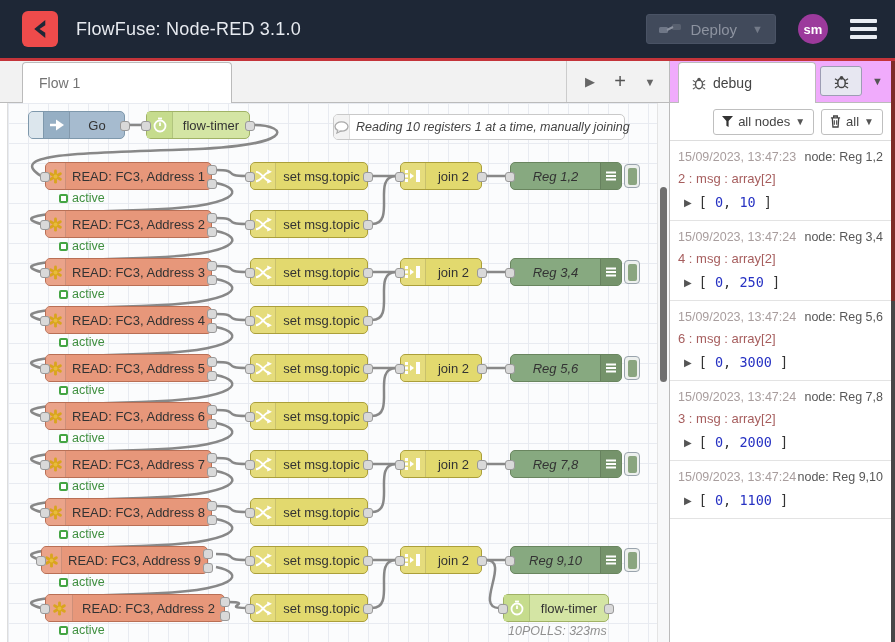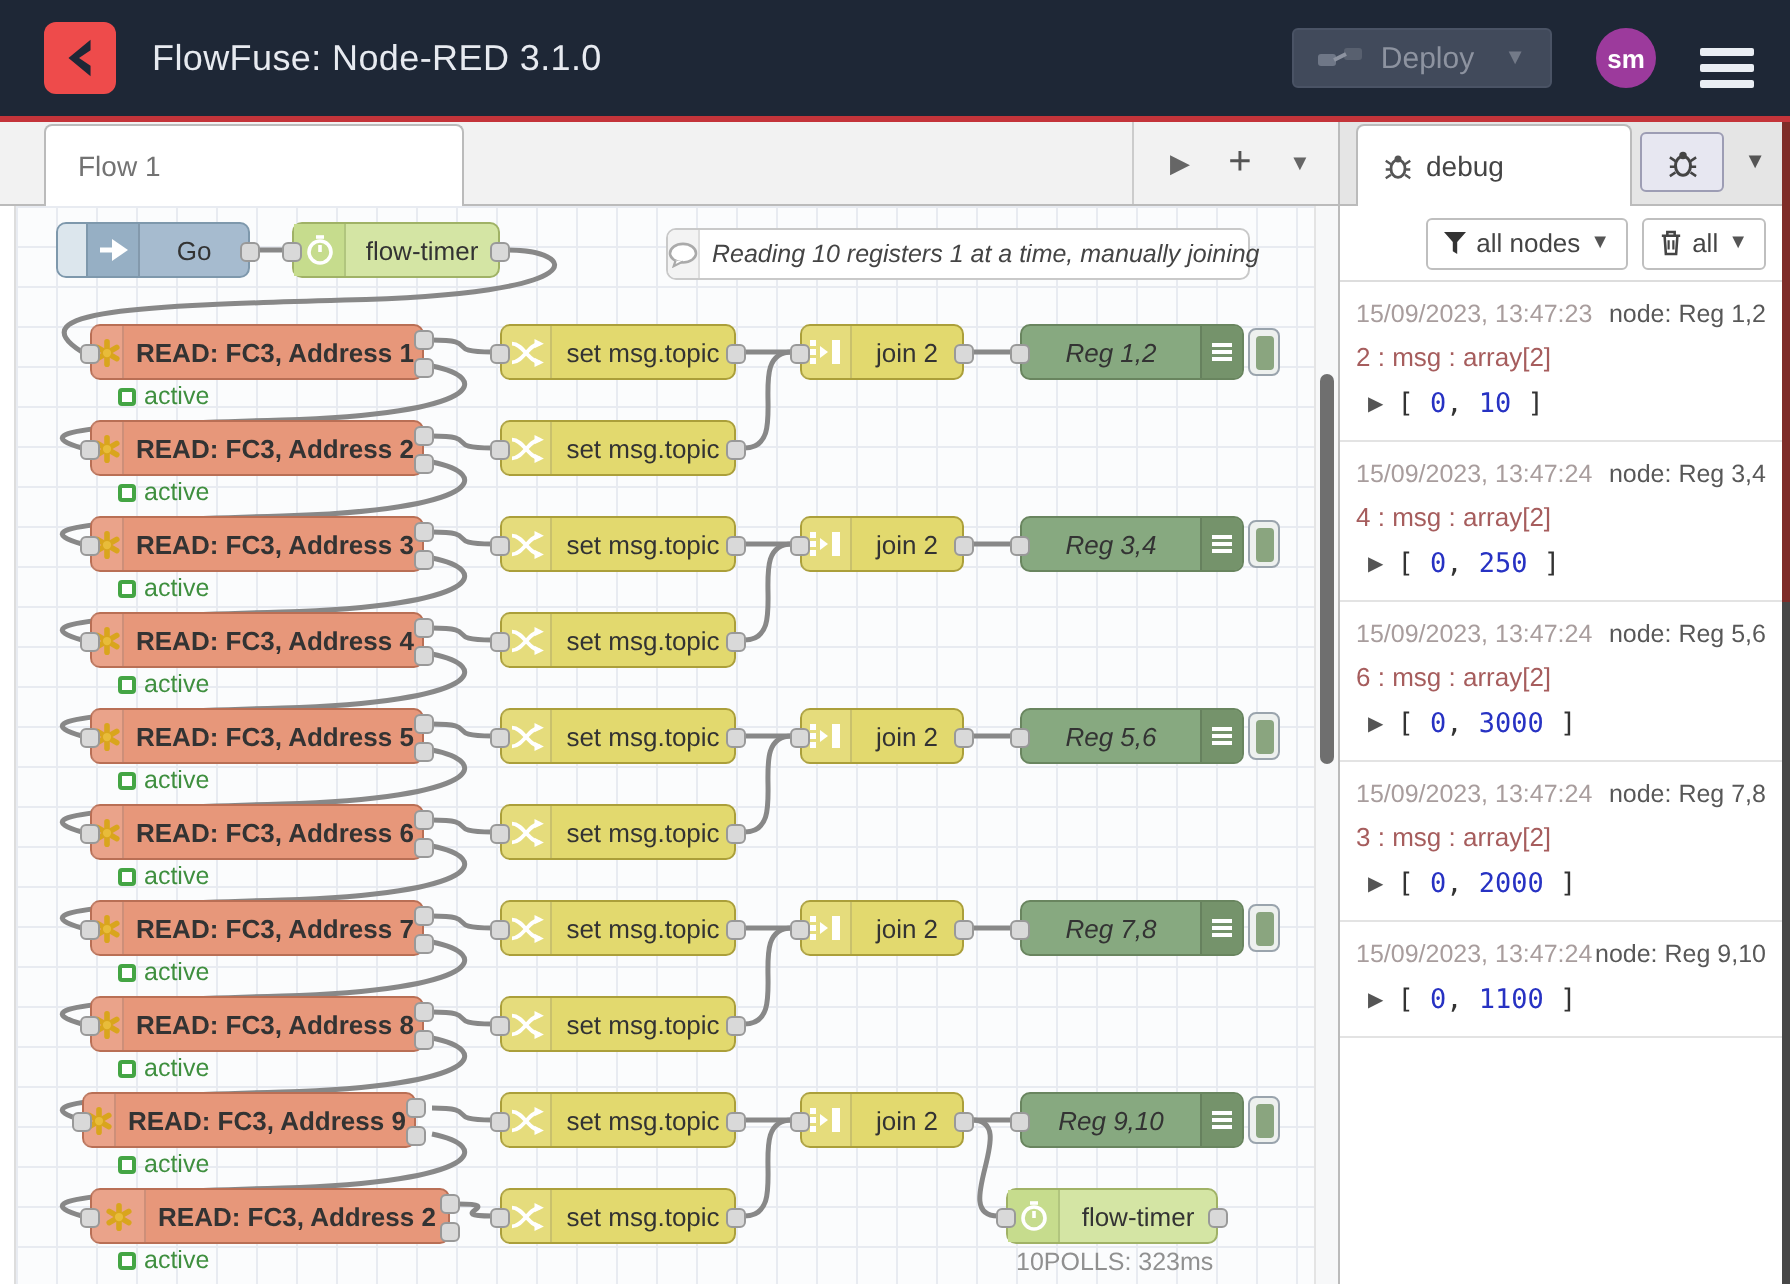--- a/index.html
+++ b/index.html
@@ -2,21 +2,21 @@
 <html><head>
 <meta charset="utf-8">
 <style>
   * { margin:0; padding:0; box-sizing:border-box; }
   html,body { width:895px; height:642px; overflow:hidden; font-family:"Liberation Sans",sans-serif; background:#fff; }
 
   
   .header { height:61px; background:#1e2736; border-bottom:3px solid #c4343a; display:flex; align-items:center; padding:0 18px 0 22px; position:relative; }
   .logo { width:36px; height:36px; border-radius:6px; background:#ee4b4b; display:flex; align-items:center; justify-content:center; }
   .header-title { color:#e7eaf0; font-size:18px; margin-left:18px; letter-spacing:.2px; }
-  .header-right { margin-left:auto; display:flex; align-items:flex-end; gap:22px; }
+  .header-right { margin-left:auto; display:flex; align-items:center; gap:22px; }
   .deploy-btn { background:#414a5b; border:1px solid #4a5365; border-radius:3px; height:30px; display:flex; align-items:center; gap:9px; padding:0 12px; cursor:pointer; }
   .deploy-btn .dlabel { color:#8d93a0; font-size:15px; }
   .deploy-btn .chev { color:#737a88; font-size:11px; margin-left:6px; }
   .avatar { width:30px; height:30px; border-radius:50%; background:#9c3a9c; color:#fff; font-size:13px; font-weight:bold; display:flex; align-items:center; justify-content:center; }
   .burger { display:flex; flex-direction:column; gap:4px; cursor:pointer; }
   .burger div { width:27px; height:4px; background:#e9edf3; border-radius:1px; }
 
   
   .main { display:flex; height:581px; position:relative; }
   .work-col { width:669px; display:flex; flex-direction:column; }
@@ -42,41 +42,41 @@
   .fnode { position:absolute; height:28px; border-radius:5px; display:flex; align-items:stretch; z-index:3; font-size:13px; color:#333; cursor:pointer; }
   .fnode .icon-sec { display:flex; align-items:center; justify-content:center; }
   .fnode .lbl { flex:1; display:flex; align-items:center; justify-content:center; padding:0 6px; white-space:nowrap; }
   .port { position:absolute; width:10px; height:10px; background:#d9d9d9; border:1px solid #999; border-radius:3px; z-index:4; cursor:crosshair; }
 
   .n-inject { background:#a6bbcf; border:1px solid #7e98ac; }
   .n-inject .ibtn { width:15px; background:#dce6ed; border-right:1px solid #7e98ac; border-radius:4px 0 0 4px; }
   .n-inject .icon-sec { width:26px; background:#96afc4; border-right:1px solid rgba(0,0,0,.12); }
   .n-timer { background:#d4e5a4; border:1px solid #a0b266; }
   .n-timer .icon-sec { width:26px; background:#c6dc8d; border-right:1px solid rgba(0,0,0,.1); }
-  .n-read { background:#e7977a; border:1px solid #b96f55;font-weight:bold; }
+  .n-read { background:#e7977a; border:1px solid #b96f55; }
   .n-read .icon-sec { width:27px; background:rgba(255,255,255,.12); border-right:1px solid rgba(0,0,0,.12); }
   .n-change, .n-join { background:#e2d96e; border:1px solid #ab9f3a; }
   .n-change .icon-sec, .n-join .icon-sec { width:25px; background:rgba(255,255,255,.1); border-right:1px solid rgba(0,0,0,.12); }
   .n-debug { background:#87a980; border:1px solid #69855f; }
   .n-debug .lbl { font-style:italic; }
   .n-debug .icon-sec { width:21px; background:#75936b; border-left:1px solid rgba(0,0,0,.12); border-radius:0 4px 4px 0; }
   .dbg-toggle { position:absolute; width:16px; height:24px; background:#edf0ee; border:1px solid #9aa4ad; border-radius:4px; z-index:3; cursor:pointer; display:flex; align-items:center; justify-content:center; }
   .dbg-toggle .inner { width:9px; height:17px; background:#8aa57f; border-radius:2px; }
   .n-comment { background:#fff; border:1px solid #c9c9c9; height:26px; }
   .n-comment .icon-sec { width:26px; background:#f3f3f3; border-right:1px solid #ddd; border-radius:4px 0 0 4px; }
   .n-comment .lbl { font-style:italic; color:#444; font-size:12.5px; }
 
   .nstatus { position:absolute; display:flex; align-items:center; gap:4px; z-index:3; font-size:12.5px; }
   .nstatus .sq { width:9px; height:9px; border:2px solid #44a544; border-radius:2px; background:#fff; }
   .nstatus.green { color:#3f8f3f; }
   .nstatus.gray { color:#909090; }
 
   
   .debug-panel { width:222px; border-left:1px solid #bbb; display:flex; flex-direction:column; background:#fff; }
-  .dp-header { height:42px; background:#e5e5e5; border-bottom:1px solid #bbb; position:relative; }
+  .dp-header { height:42px; background:#f0abfc; border-bottom:1px solid #bbb; position:relative; }
   .dp-tab { position:absolute; left:8px; top:1px; width:138px; height:41px; background:#fff; border:1px solid #bbb; border-bottom:none; border-radius:4px 4px 0 0; display:flex; align-items:center; gap:7px; padding-left:13px; font-size:14px; color:#444; }
   .dp-tools { position:absolute; right:4px; top:5px; display:flex; align-items:center; gap:6px; }
   .dp-bug-btn { width:42px; height:30px; background:#e7e7f1; border:1px solid #9d9db4; border-radius:3px; display:flex; align-items:center; justify-content:center; cursor:pointer; }
   .dp-chev { color:#555; font-size:11px; padding:0 4px; cursor:pointer; }
   .dp-filterrow { height:38px; border-bottom:1px solid #ddd; display:flex; align-items:center; justify-content:flex-end; gap:7px; padding-right:8px; background:#fff; }
   .f-btn { height:26px; border:1px solid #bfbfbf; border-radius:3px; background:#fff; display:flex; align-items:center; gap:5px; padding:0 8px; font-size:13px; color:#444; cursor:pointer; }
   .f-btn .chev { font-size:10px; color:#555; }
   .dp-msgs { flex:1; overflow:hidden; background:#fff; }
   .dmsg { border-bottom:1px solid #e3e3e3; padding:9px 8px 10px 8px; }
   .dmsg .meta { display:flex; justify-content:space-between; font-size:12.5px; }
@@ -721,21 +721,21 @@
               <svg width="16" height="16" viewBox="0 0 16 16">
                 <circle cx="8" cy="9" r="5.5" fill="none" stroke="#fff" stroke-width="1.8"></circle>
                 <path d="M8,9 L8,5.5" stroke="#fff" stroke-width="1.8"></path>
                 <path d="M6,1.5 H10" stroke="#fff" stroke-width="1.8"></path>
               </svg>
             </div>
             <div class="lbl">flow-timer</div>
             <div class="port" style="left: -6px; top: 9px;"></div>
             <div class="port" style="right: -6px; top: 9px;"></div>
           </div>
-          <div class="nstatus gray" style="left: 508px; top: 521px;">
+          <div class="nstatus gray" style="left: 508px; top: 521px; font-style: italic;">
             <span>10POLLS: 323ms</span>
           </div>
         </div>
       <div class="canvas-scroll">
         <div class="thumb"></div>
       </div>
     </div>
   </div>
 
   <div class="debug-panel">

